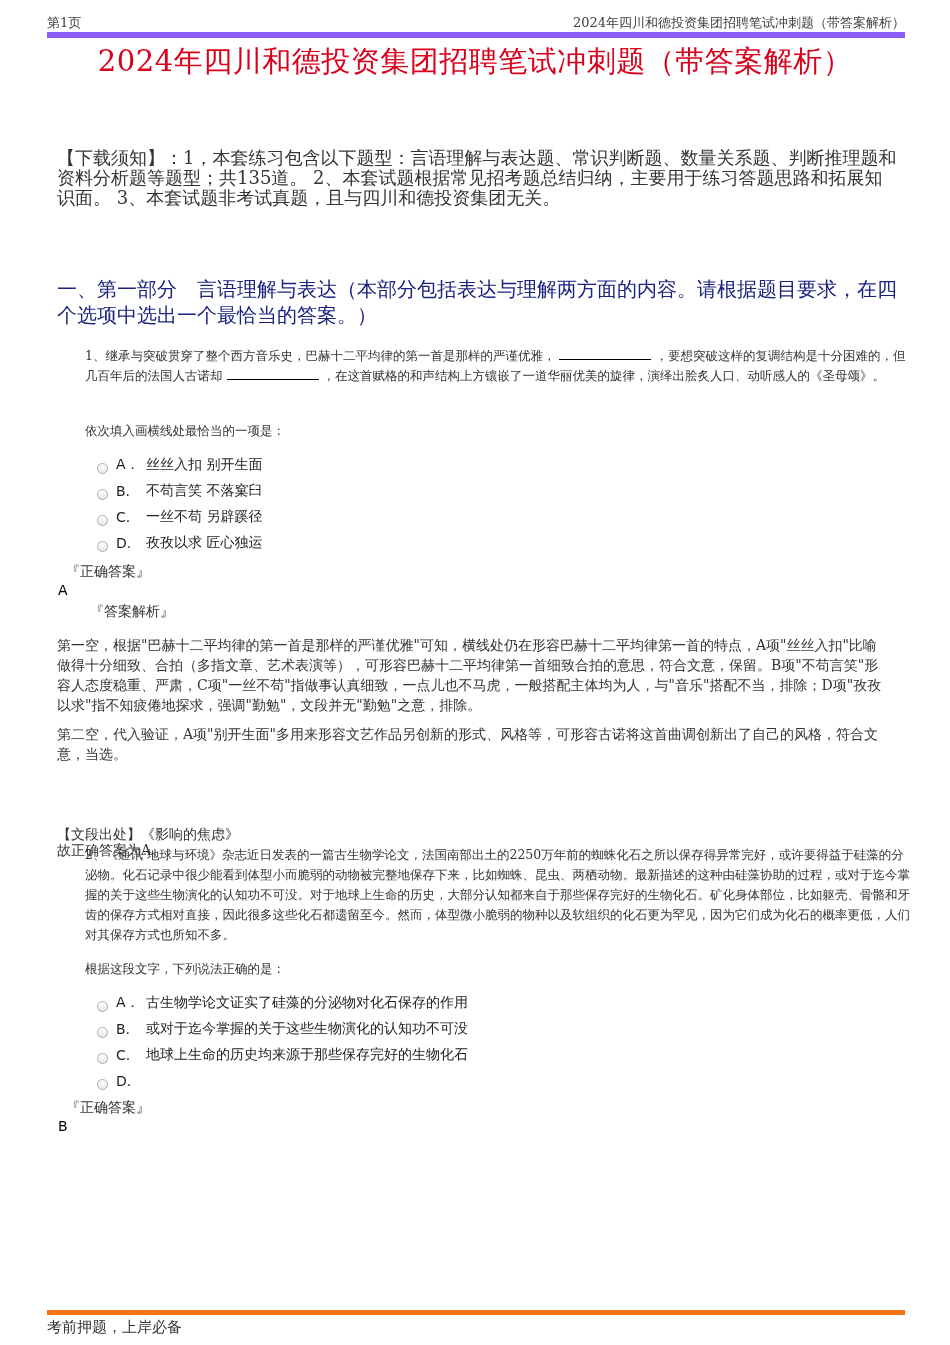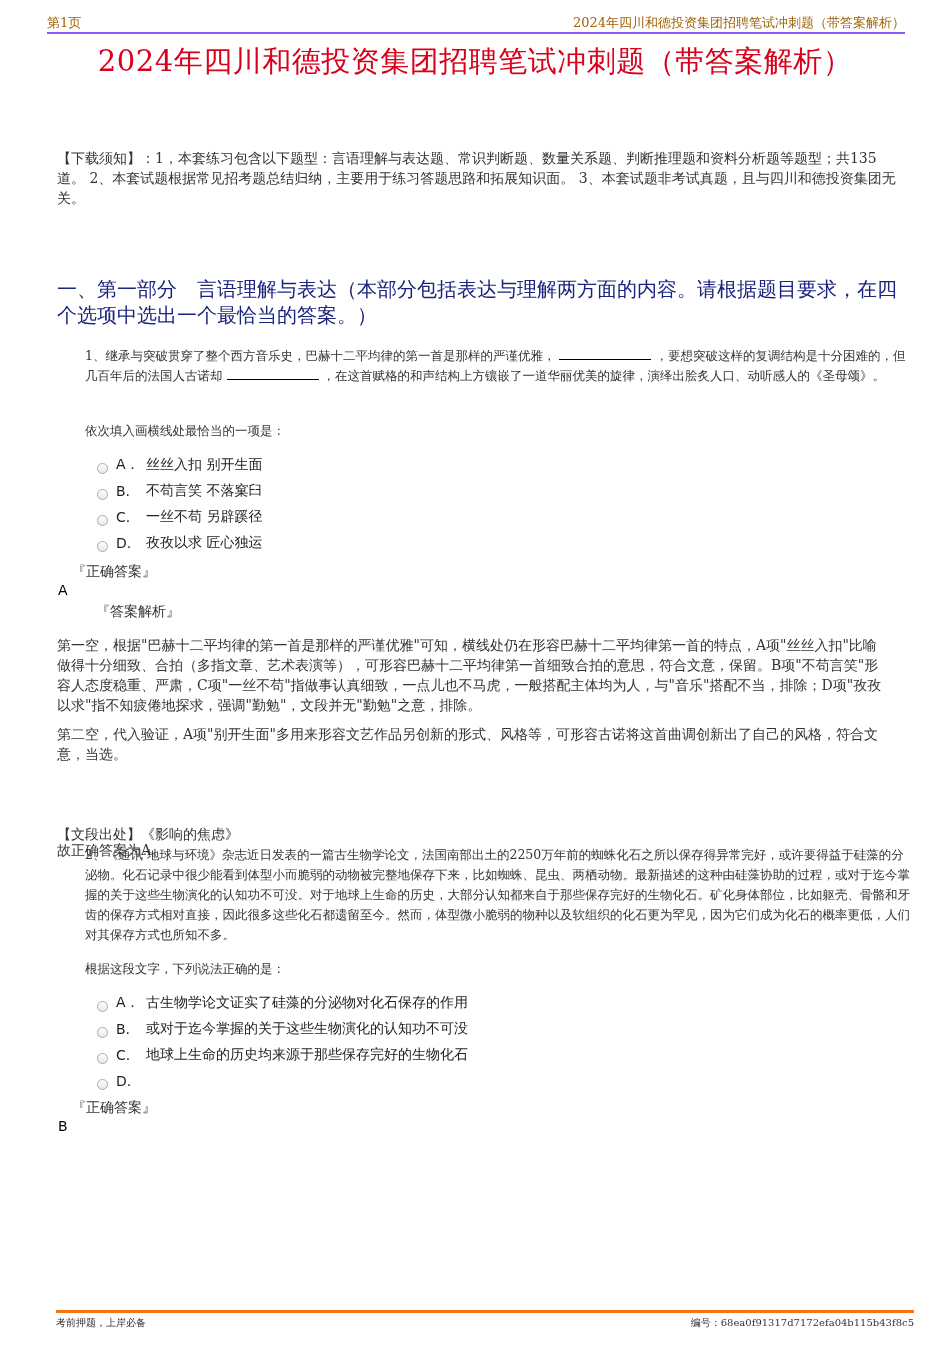--- a/index.html
+++ b/index.html
@@ -3,49 +3,49 @@
 <meta charset="utf-8">
 <style>
   html, body { margin: 0; padding: 0; background: #ffffff; }
   body {
     width: 950px; height: 1345px; position: relative; overflow: hidden;
     font-family: "DejaVu Serif", "Liberation Serif", serif;
     color: #333;
   }
   .page-header {
     position: absolute; left: 47px; top: 12px; width: 858px; height: 20px;
-    border-bottom: 2px solid #8b5cf6;
-    font-size: 13px; color: #a16207;
+    border-bottom: 6px solid #8b5cf6;
+    font-size: 13px; color: #404040;
   }
   .page-header .left { position: absolute; left: 0; top: 2px; }
   .page-header .right { position: absolute; right: 0; top: 2px; }
   .doc-title {
     position: absolute; left: 0; top: 42px; width: 950px; text-align: center;
     color: #d9001b; font-size: 29px; letter-spacing: 0.5px;
   }
   .notice {
     position: absolute; left: 57px; top: 148px; width: 840px;
-    font-size: 14px; line-height: 20px; color: #333;
+    font-size: 18px; line-height: 20px; color: #333;
   }
   .section-title {
     position: absolute; left: 57px; top: 276px; width: 840px;
     color: #1a237e; font-size: 20px; line-height: 26px;
   }
   .para { position: absolute; left: 57px; width: 830px; font-size: 12.5px; line-height: 20px; color: #333; margin-left: 28px; }
   .blank { display: inline-block; border-bottom: 1px solid #000; width: 92px; height: 12px; margin: 0 4px; vertical-align: baseline; }
   .options { position: absolute; left: 97px; width: 500px; }
   .option { height: 26px; display: flex; align-items: center; font-family: "DejaVu Sans", sans-serif; font-size: 14px; color: #222; cursor: pointer; }
   .radio { width: 9px; height: 9px; border: 1px solid #aaa; border-radius: 50%; margin-right: 8px; margin-top: 6px; background: linear-gradient(#fff,#e8e8e8); }
   .opt-letter { width: 30px; }
-  .label-tag { position: absolute; left: 72px; font-size: 14px; color: #333; }
+  .label-tag { position: absolute; left: 66px; font-size: 14px; color: #333; }
   .answer { position: absolute; left: 58px; font-family: "DejaVu Sans", sans-serif; font-size: 14px; color: #000; }
   .analysis { position: absolute; left: 57px; width: 830px; font-size: 14px; line-height: 20px; color: #333; }
   .page-footer {
     position: absolute; left: 47px; top: 1310px; width: 858px; height: 20px;
-    border-top: 3px solid #f97316; font-size: 10px; color: #333; margin-left: 9px;
+    border-top: 5px solid #f97316; font-size: 15px; color: #333;
   }
   .page-footer .left { position: absolute; left: 0; top: 3px; }
   .page-footer .right { position: absolute; right: 0; top: 3px; }
 </style>
 </head>
 <body>
 
 <div class="page-header">
   <span class="left">第1页</span>
   <span class="right">2024年四川和德投资集团招聘笔试冲刺题（带答案解析）</span>
@@ -118,14 +118,13 @@
       <span class="radio"></span>
       <span class="opt-letter">D.</span>
     </div>
 </div>
 
 <div class="label-tag" style="top:1099px;">『正确答案』</div>
 <div class="answer" style="top:1118px;">B</div>
 
 <div class="page-footer">
   <span class="left">考前押题，上岸必备</span>
-  <span class="right">编号：68ea0f91317d7172efa04b115b43f8c5</span>
 </div>
 
 </body></html>

